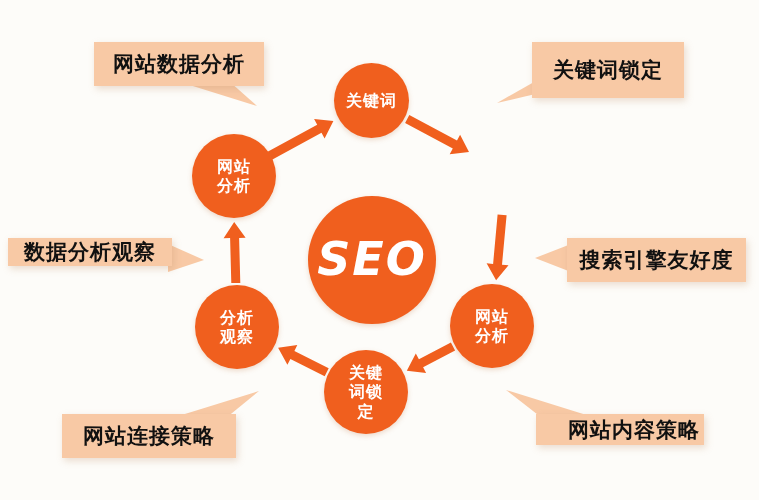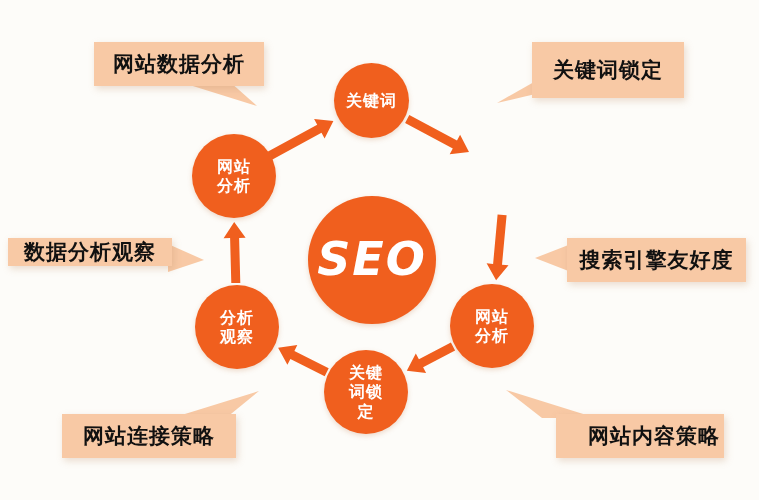--- a/index.html
+++ b/index.html
@@ -51,21 +51,21 @@
     display:flex;align-items:center;justify-content:center;
     color:var(--callout-text);font-weight:bold;font-size:21px;
     letter-spacing:1px;
     box-shadow:2px 3px 7px rgba(185,140,100,0.28);
   }
   .c1{left:62px; top:42px; width:170px;height:44px;margin-left:32px;}
   .c2{left:532px;top:42px; width:152px;height:56px;}
   .c3{left:8px;  top:238px;width:164px;height:28px;}
   .c4{left:567px;top:238px;width:179px;height:44px;}
   .c5{left:62px; top:414px;width:174px;height:44px;}
-  .c6{left:556px;top:414px;width:168px;height:44px;padding-left:28px;}
+  .c6{left:536px;top:414px;width:168px;height:31px;padding-left:28px;}
 </style>
 </head>
 <body>
 
 <div class="canvas">
 
   <svg id="arrow-layer" width="759" height="500" viewBox="0 0 759 500" xmlns="http://www.w3.org/2000/svg">
 
     <polygon class="tail" points="180,82 230,82 257,106"></polygon>
     <polygon class="tail" points="534,82 586,82 497,103"></polygon>

